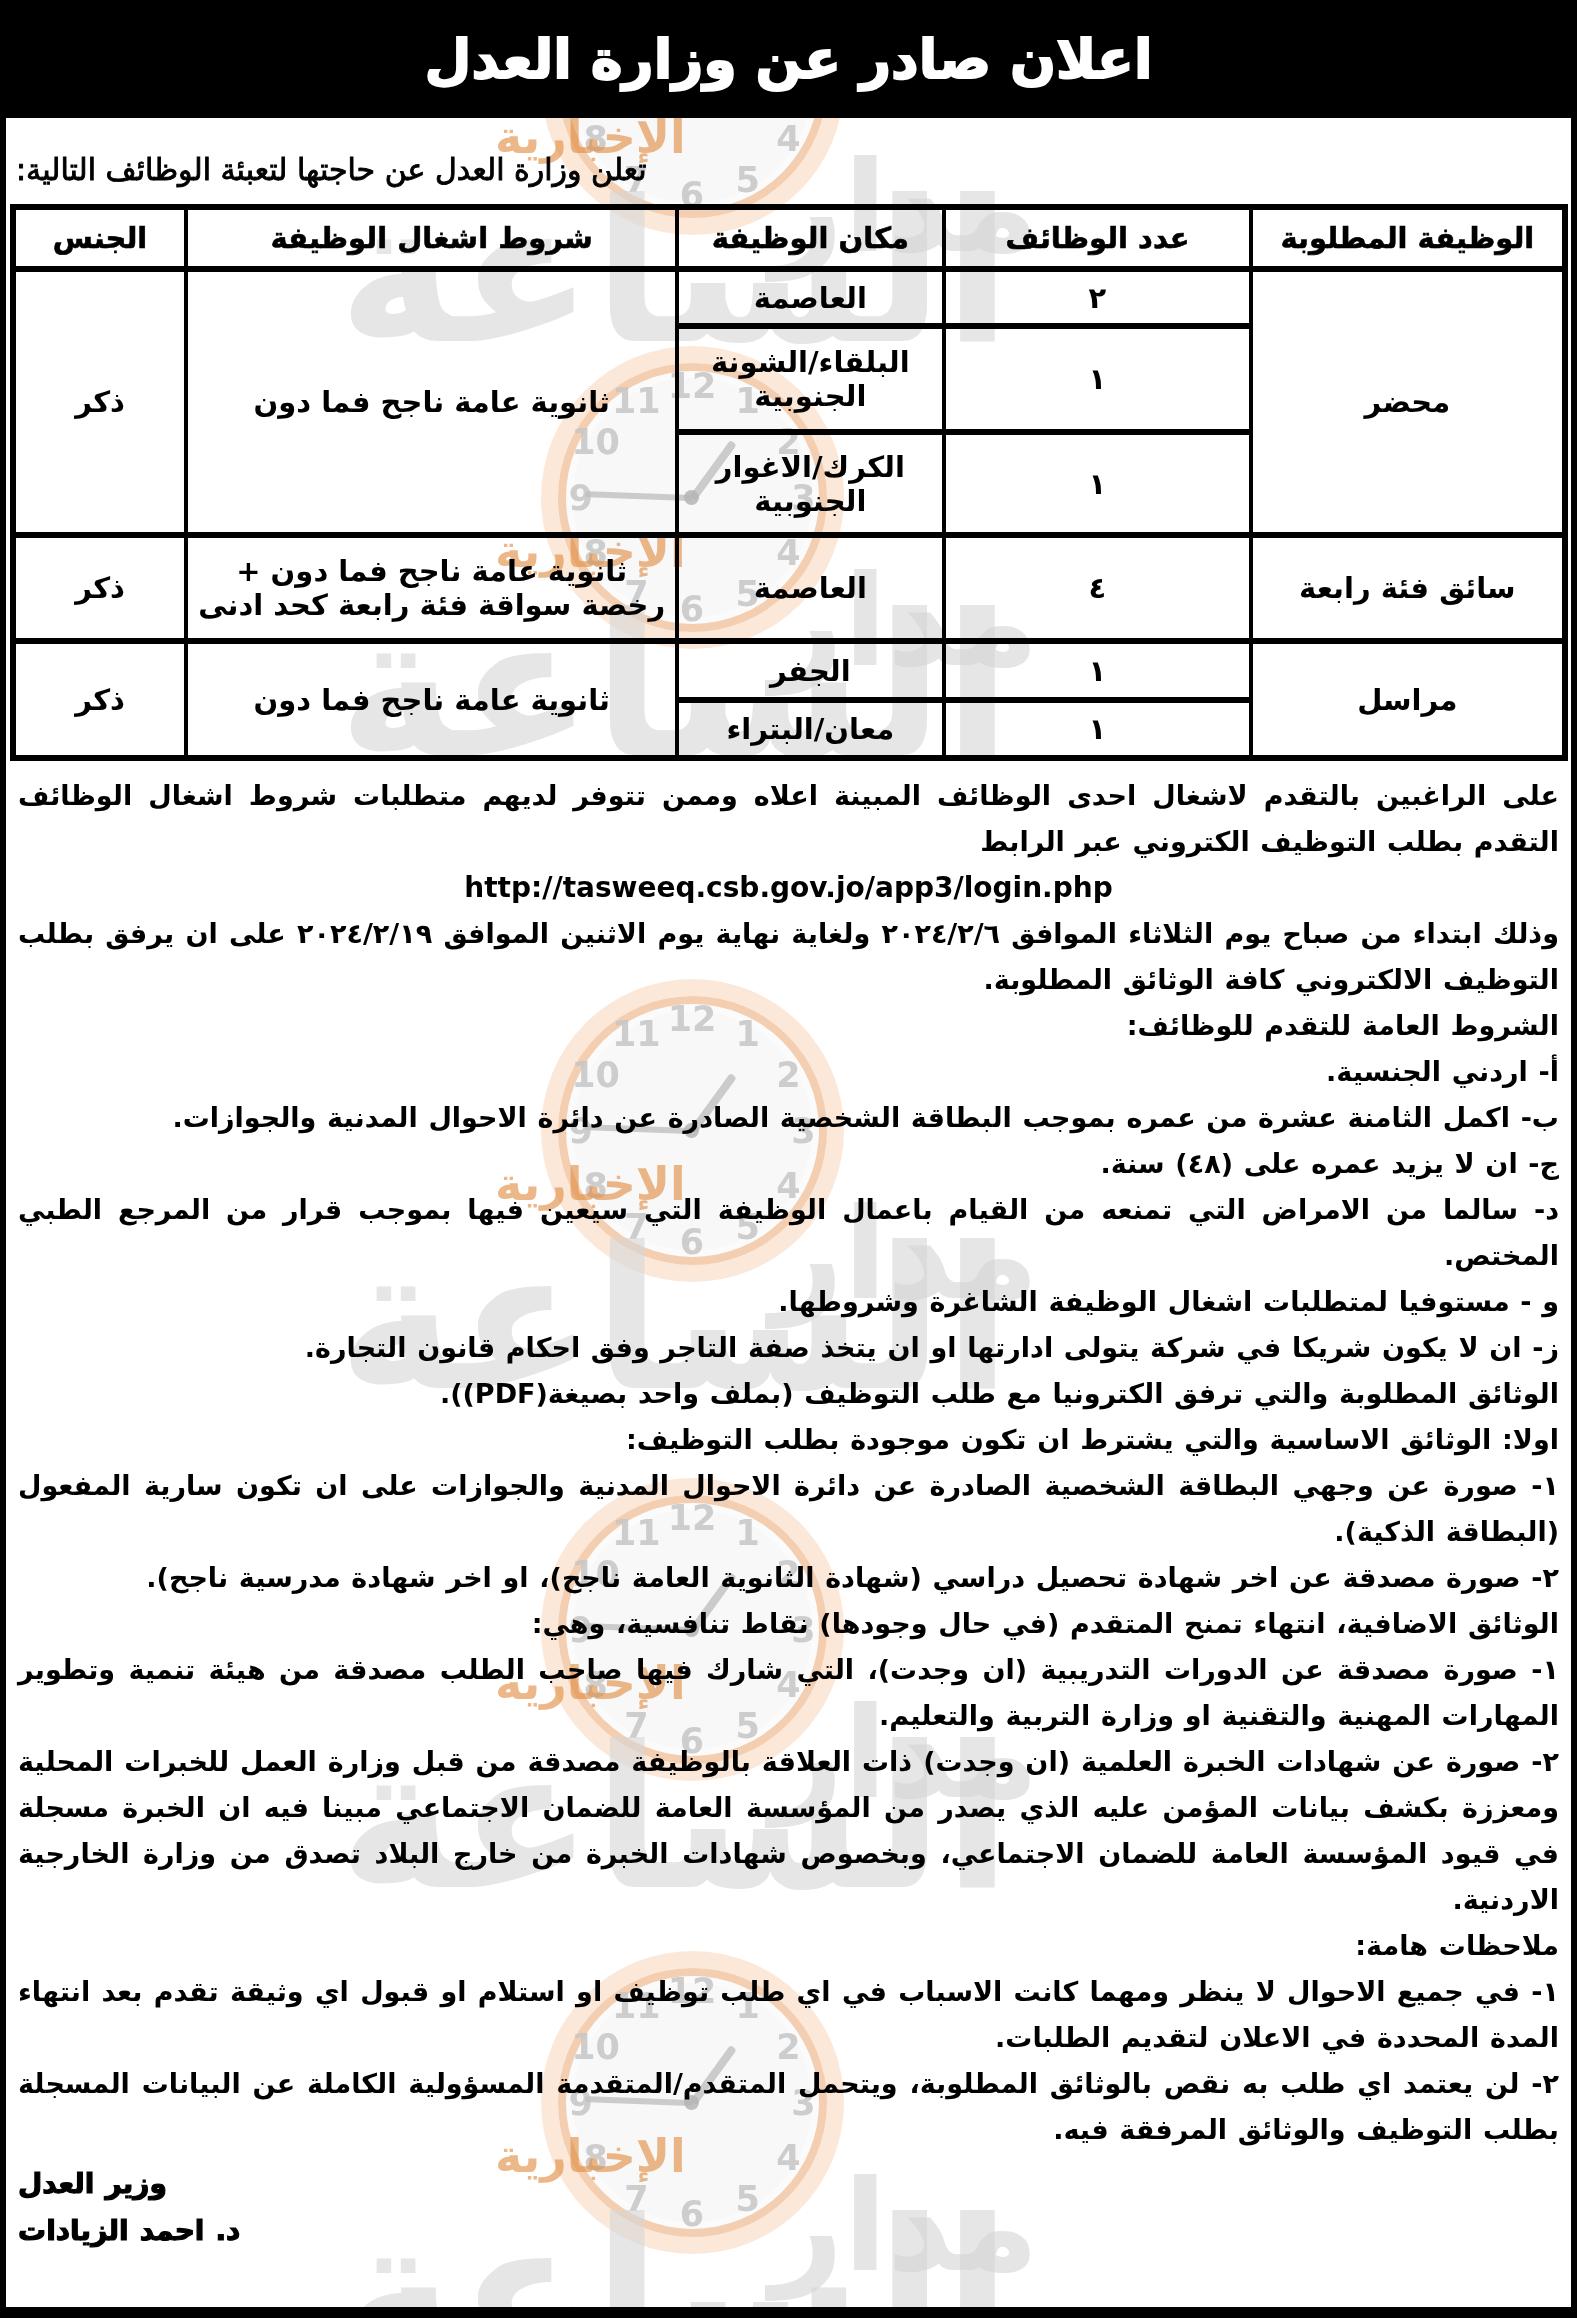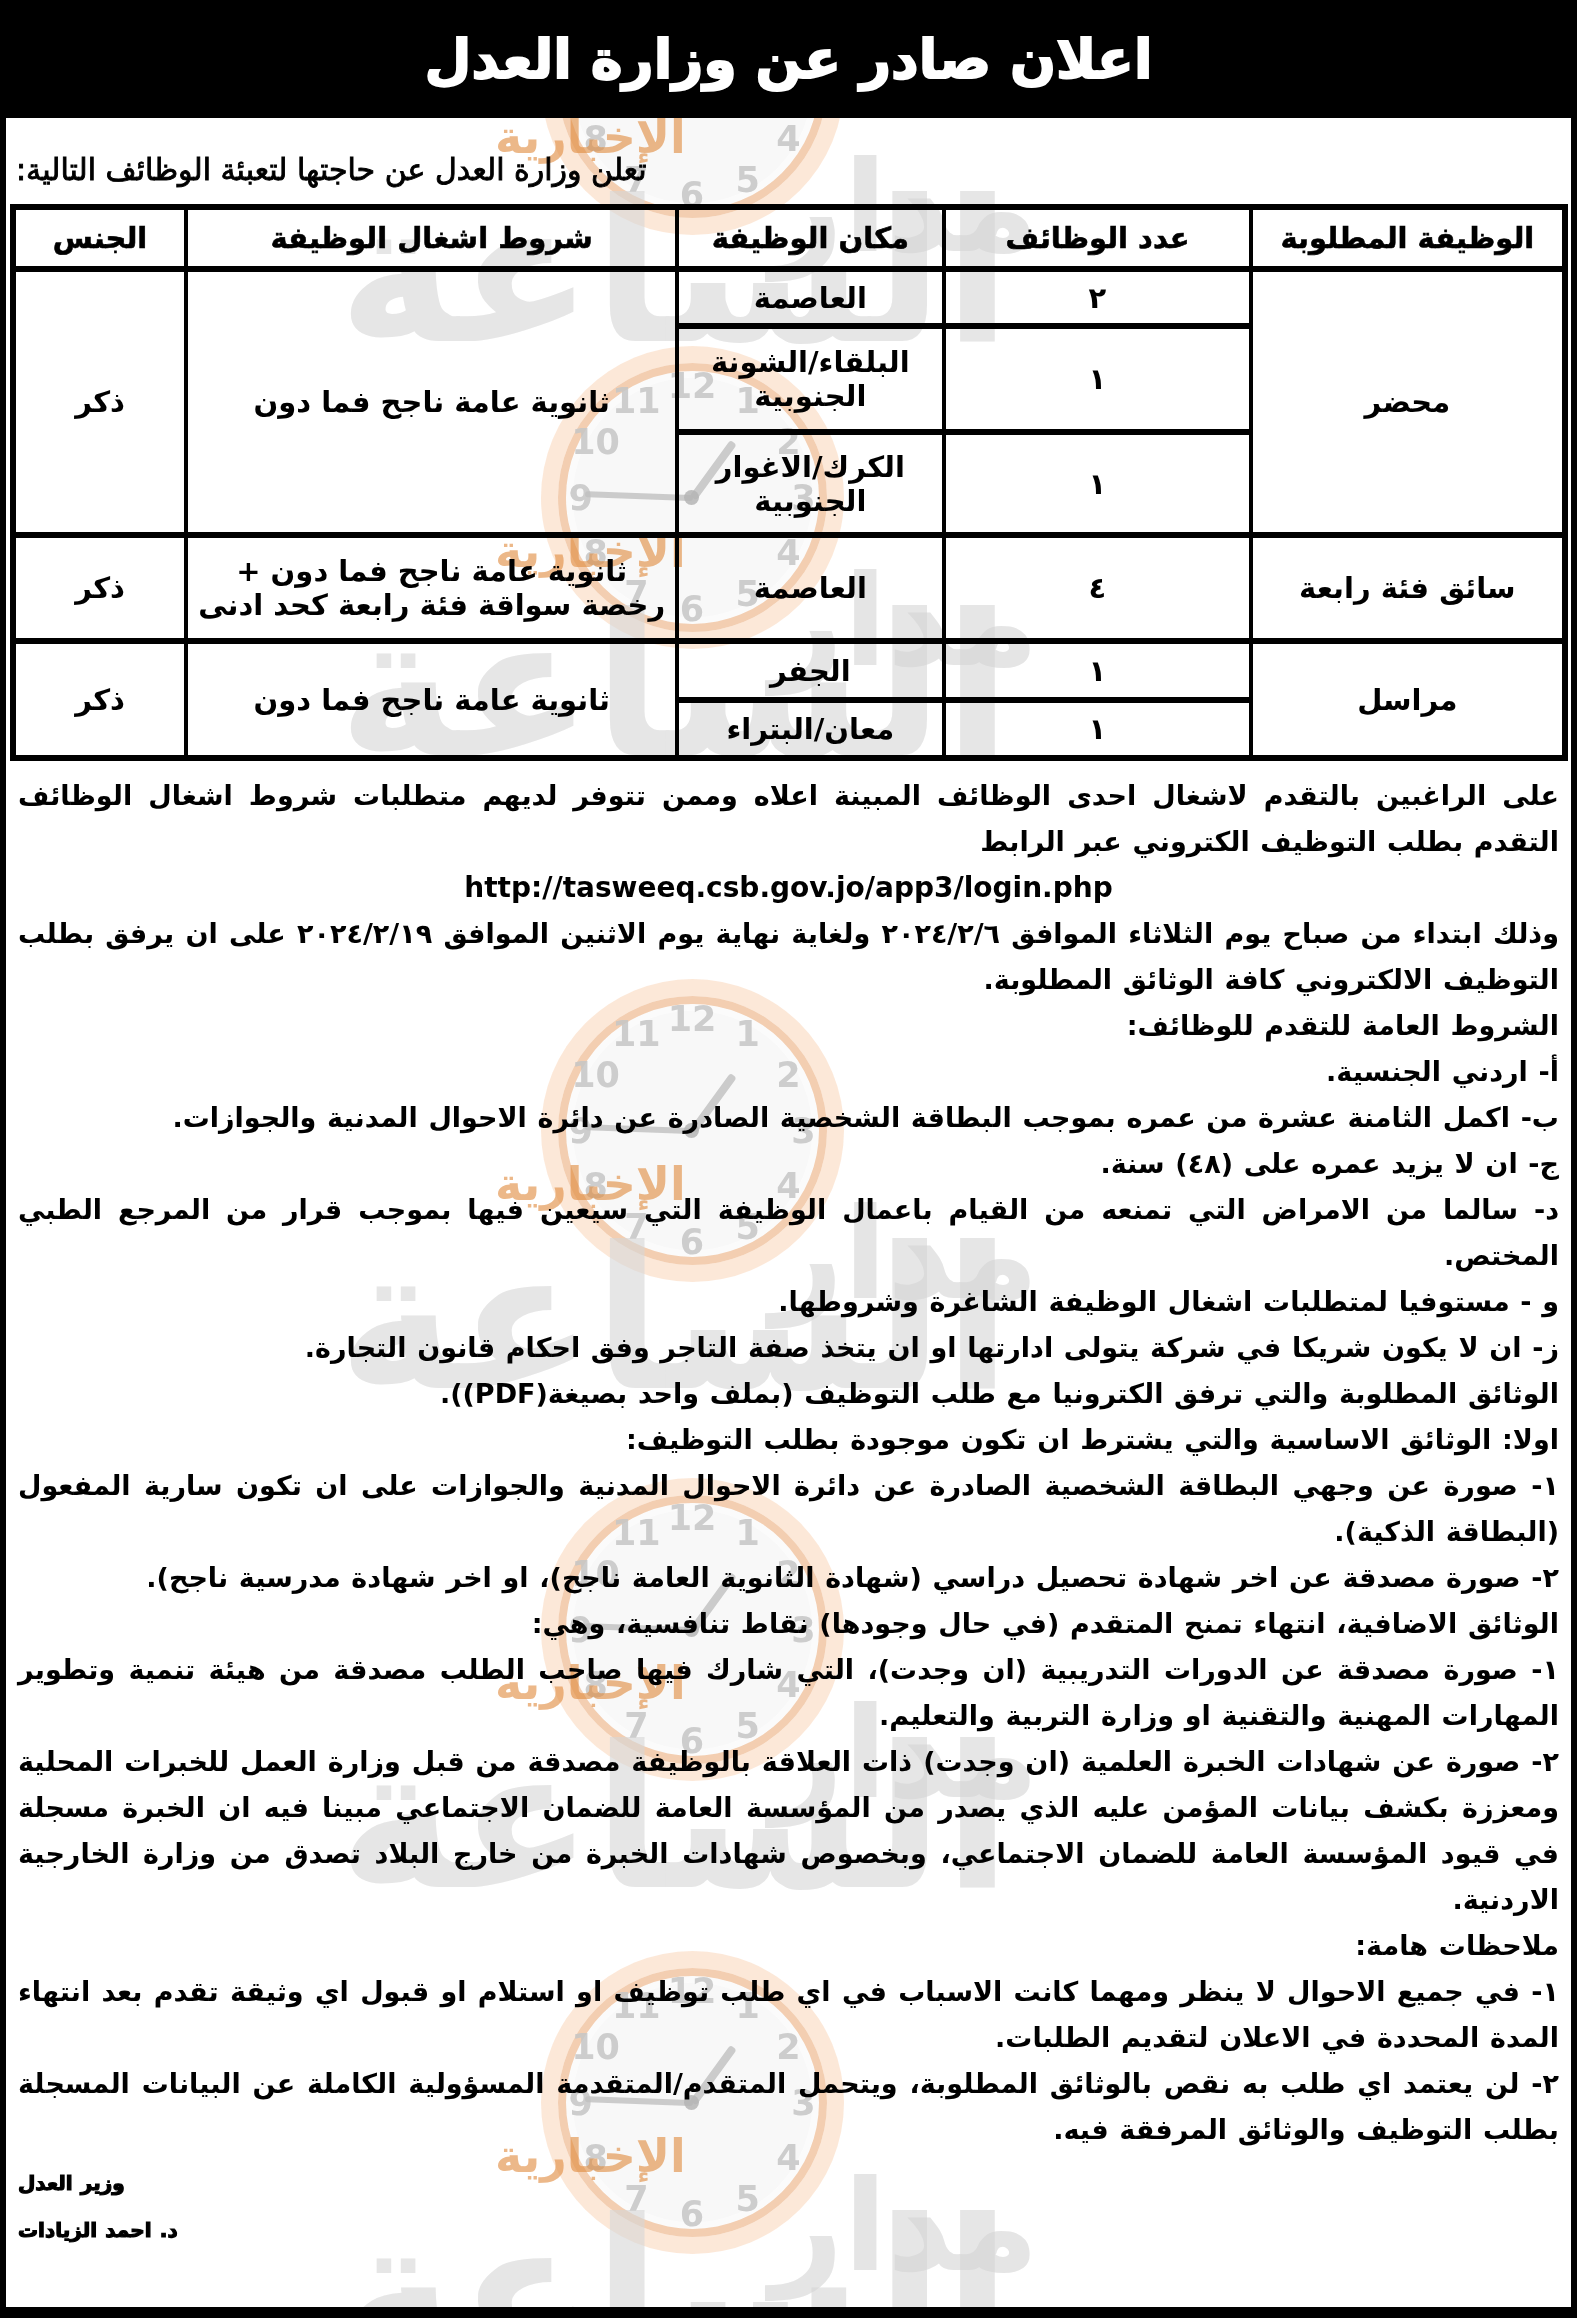--- a/index.html
+++ b/index.html
@@ -45,21 +45,21 @@
   .jobs th{-webkit-text-stroke:0.6px #000;}
   .col-job{width:20.2%}.col-count{width:19.8%}.col-place{width:17.2%}.col-cond{width:31.6%}.col-gender{width:11.2%}
   tr.h-hdr{height:62px}tr.h67{height:57px}tr.h125{height:106px}tr.h122{height:103px}
   tr.h126{height:106px}tr.h70{height:59px}tr.h69{height:58px}
   
   .bodytext{padding:12px 12px 0 12px;font-size:27px;font-weight:bold;line-height:46px;
     text-align:justify;word-spacing:1.3px;}
   .bodytext p{margin:0;}
   .url-line{text-align:center;direction:ltr;font-size:28px;}
   .sig{margin-top:6.8px;text-align:left;}
-  .sig p{margin:0;-webkit-text-stroke:1.2px #000;font-size:20px;line-height:47px;}
+  .sig p{margin:0;-webkit-text-stroke:1.2px #000;font-size:28px;line-height:47px;}
 </style>
 </head>
 <body>
 
 <div class="page" dir="rtl">
 
   <div class="wm" style="top:-76px">
     <div class="wm-clock">
       <div class="wm-clock-face">
           <span class="wm-num" style="left: 72%; top: 11.8949%;">1</span>

